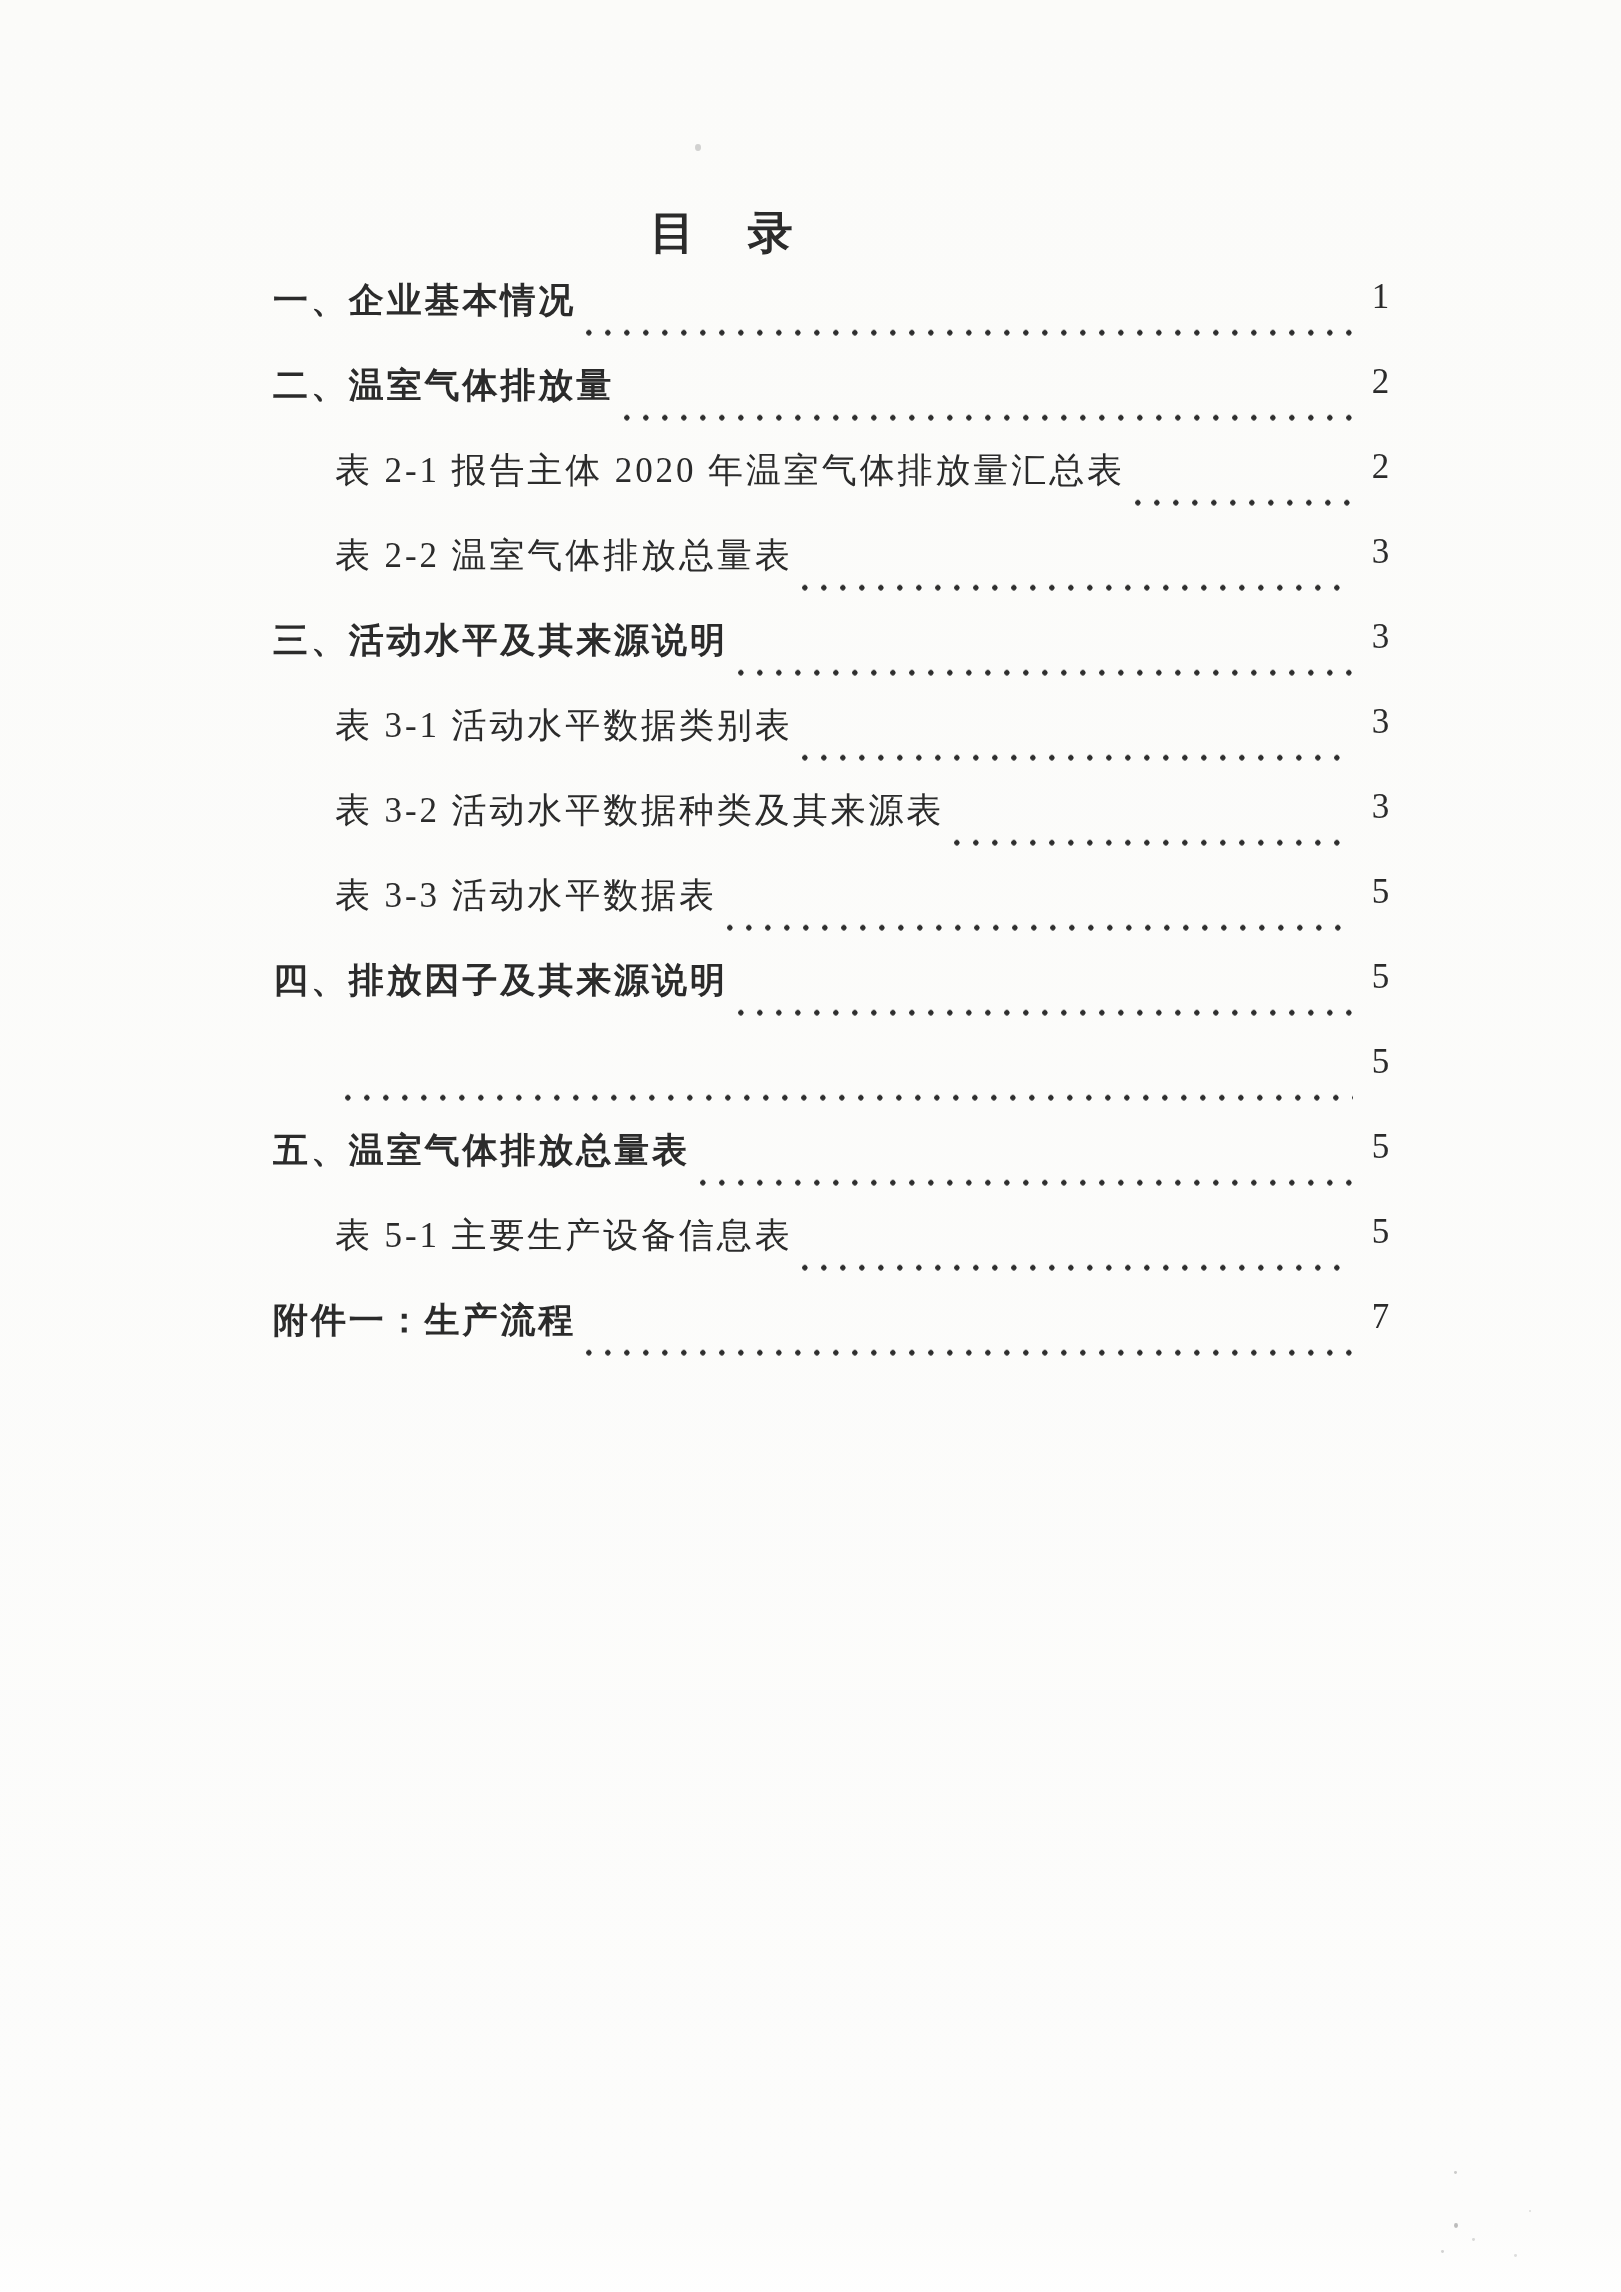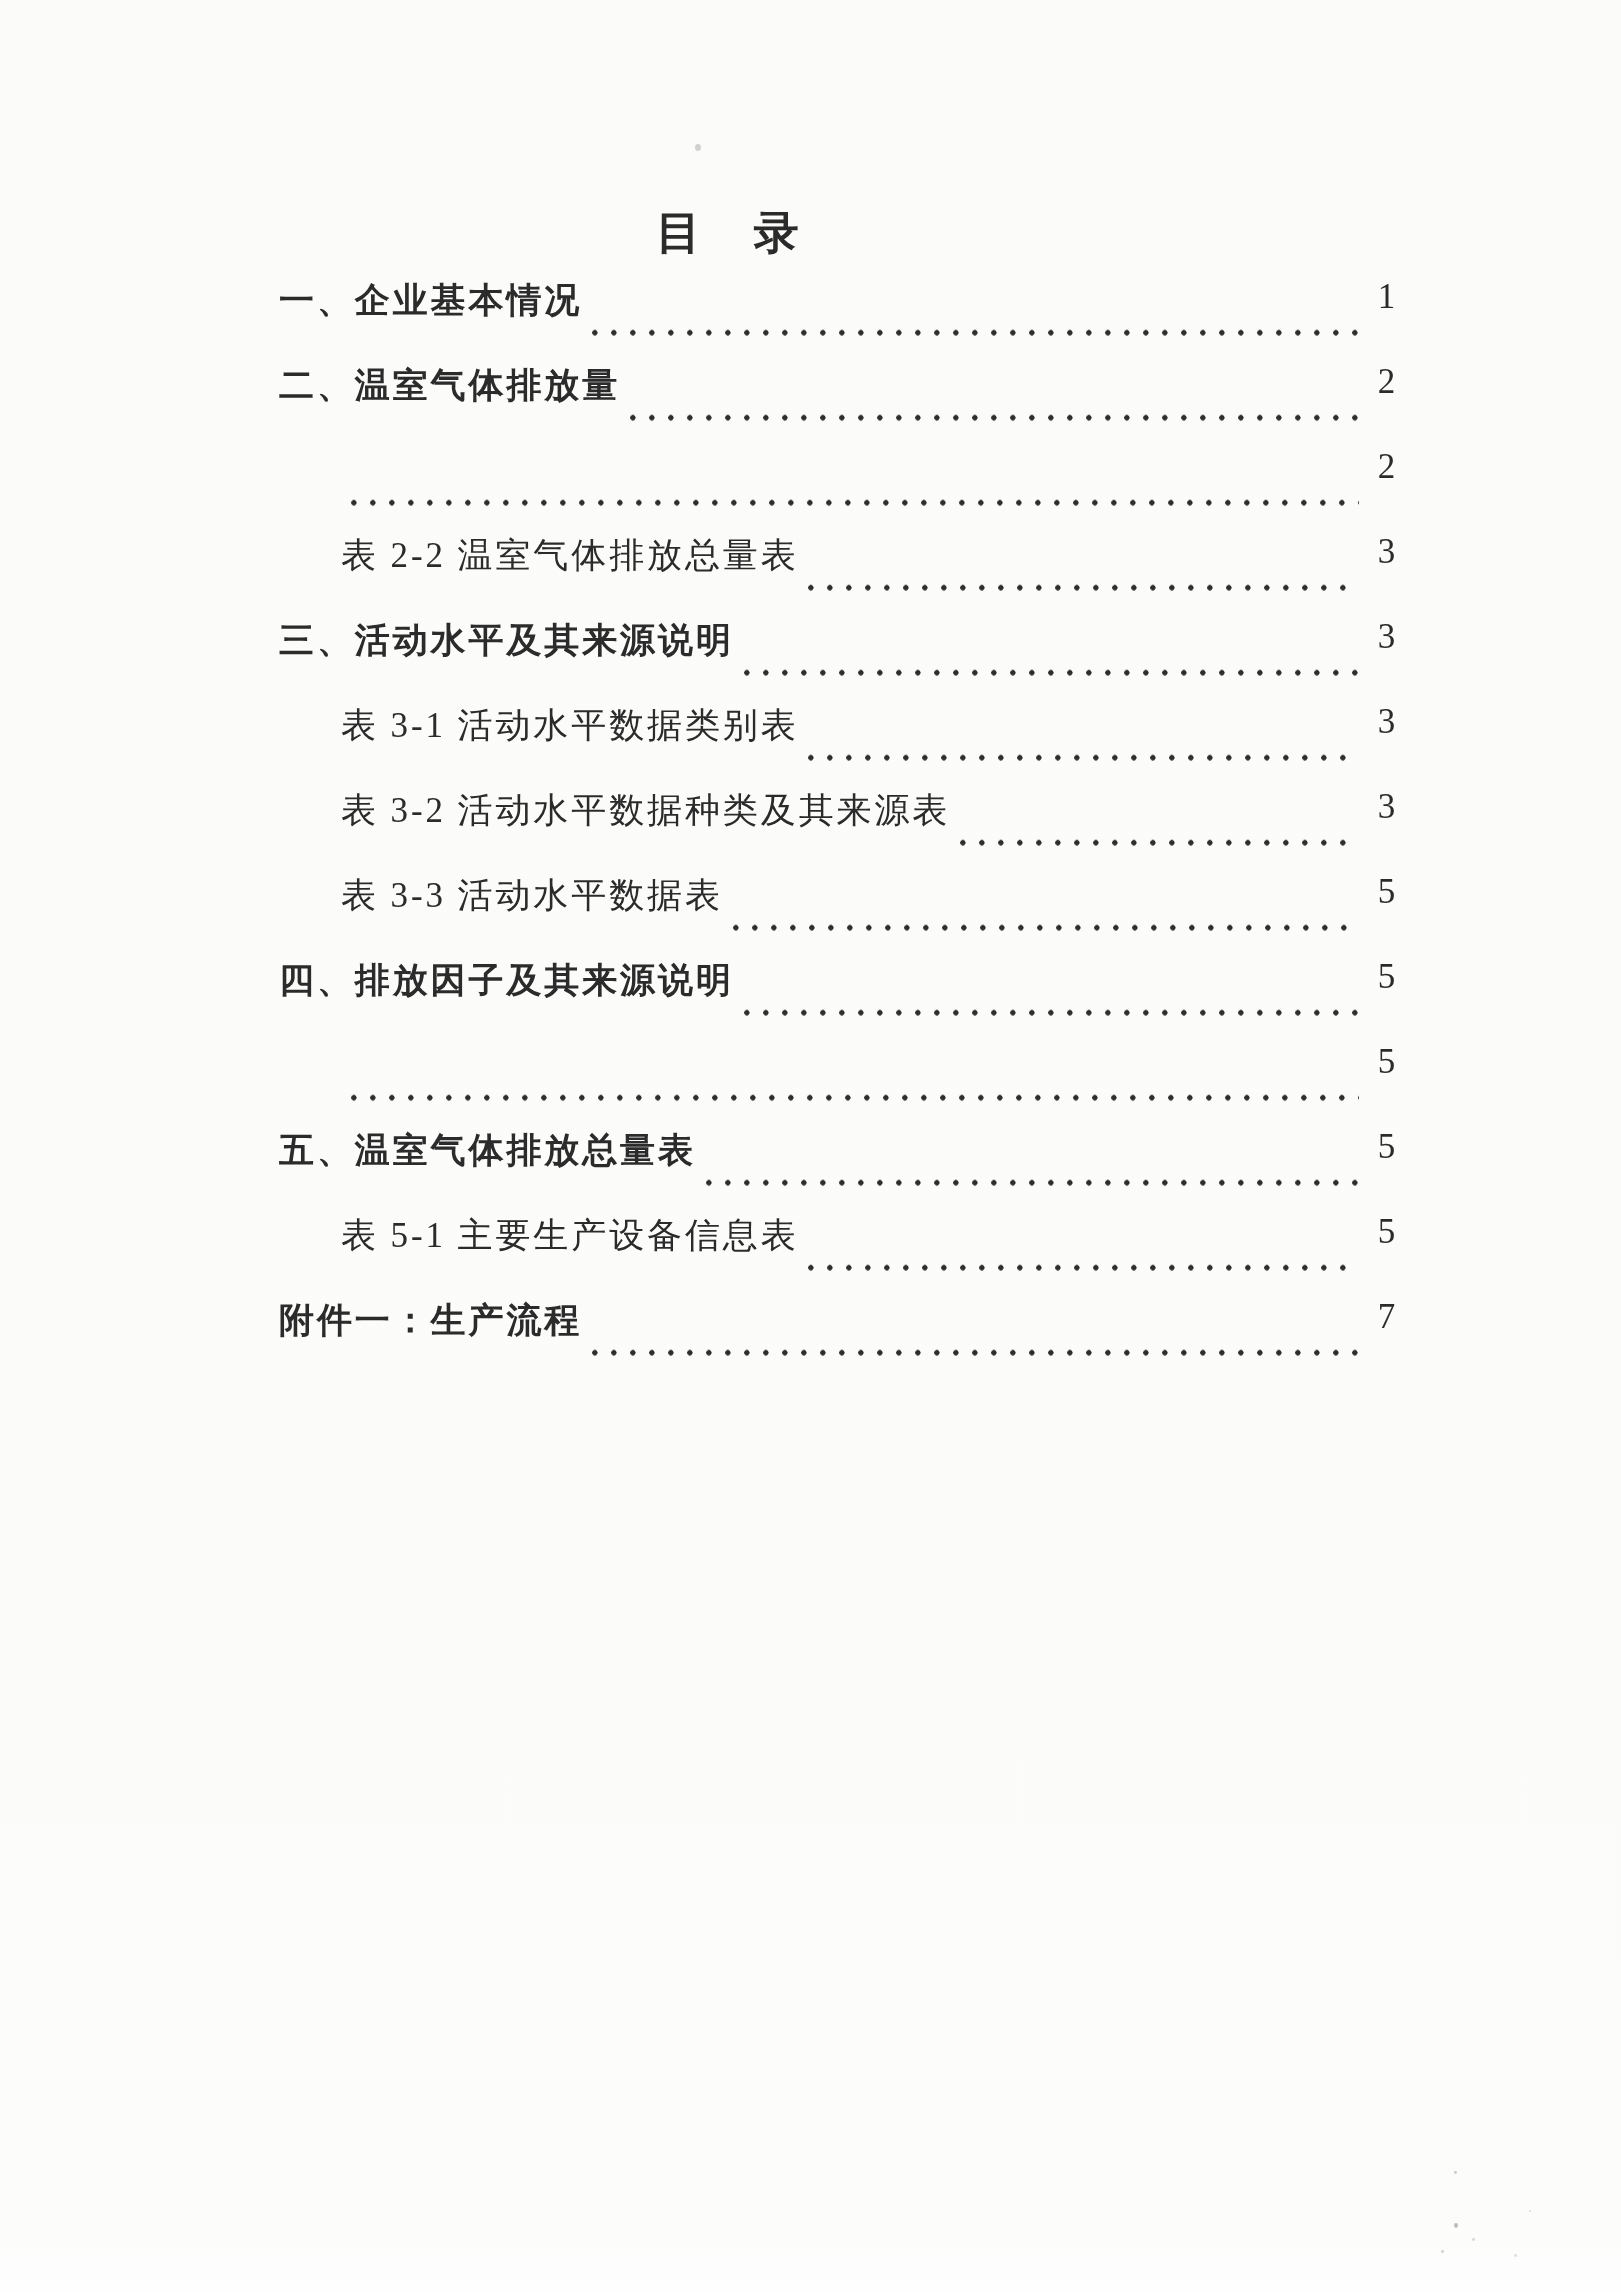--- a/index.html
+++ b/index.html
@@ -5,21 +5,21 @@
   html,body{margin:0;padding:0;background:#e8e8e6;}
   .page{
     position:relative;
     width:1621px;height:2293px;
     margin:0 auto;
     background:linear-gradient(180deg,#fbfbf9 0%,#fcfcfb 97%,#fefefe 100%);
     overflow:hidden;
     font-family:"Liberation Serif","DejaVu Serif",serif;
     color:#2b2b2b;
   }
-  .toc{position:absolute;left:279px;top:208px;width:1129px;}
+  .toc{position:absolute;left:273px;top:208px;width:1129px;}
   .toc-title{
     font-size:45px;line-height:51px;font-weight:600;
     letter-spacing:3.9px;margin-left:377px;white-space:pre;
   }
   .toc-rows{margin-top:17.6px;}
   .toc-row{display:flex;height:85px;}
   .toc-row.table{padding-left:62px;}
   .toc-row .label{
     font-size:35px;letter-spacing:2.9px;white-space:nowrap;
   }
@@ -52,20 +52,21 @@
     <span class="pagenum">1</span>
   </div>
 
   <div class="toc-row chapter">
     <span class="label">二、温室气体排放量</span>
     <span class="leader"></span>
     <span class="pagenum">2</span>
   </div>
 
   <div class="toc-row table">
+    <span class="label">表 2-1 报告主体 2020 年温室气体排放量汇总表</span>
     <span class="leader"></span>
     <span class="pagenum">2</span>
   </div>
 
   <div class="toc-row table">
     <span class="label">表 2-2 温室气体排放总量表</span>
     <span class="leader"></span>
     <span class="pagenum">3</span>
   </div>
 

